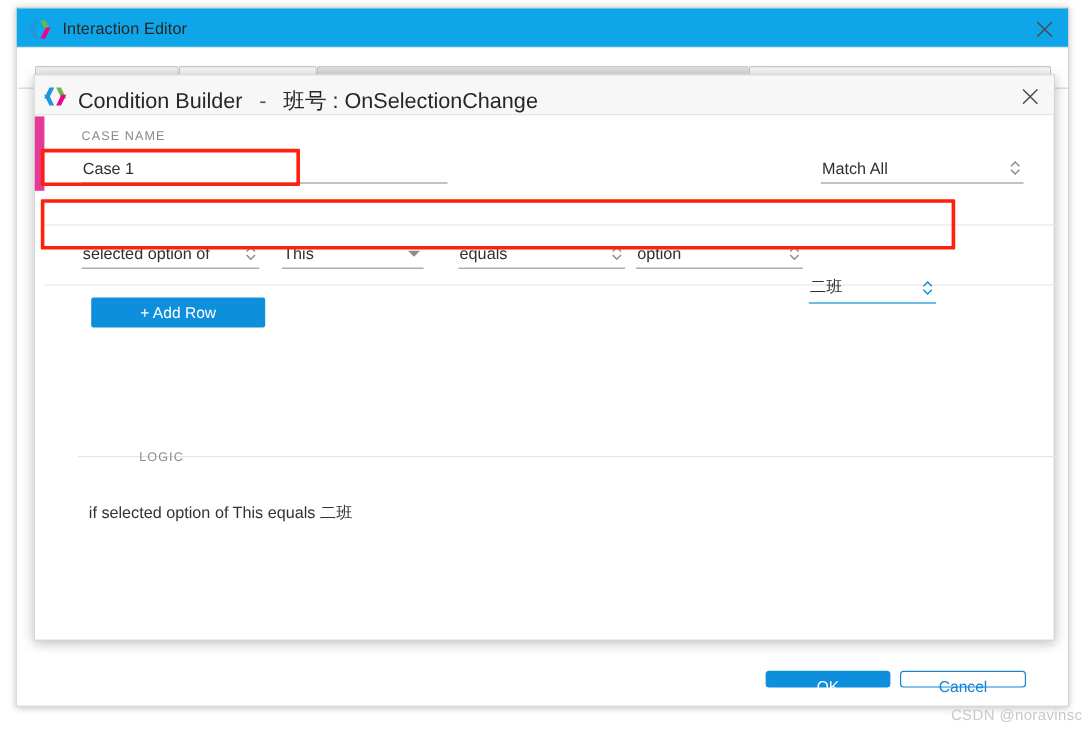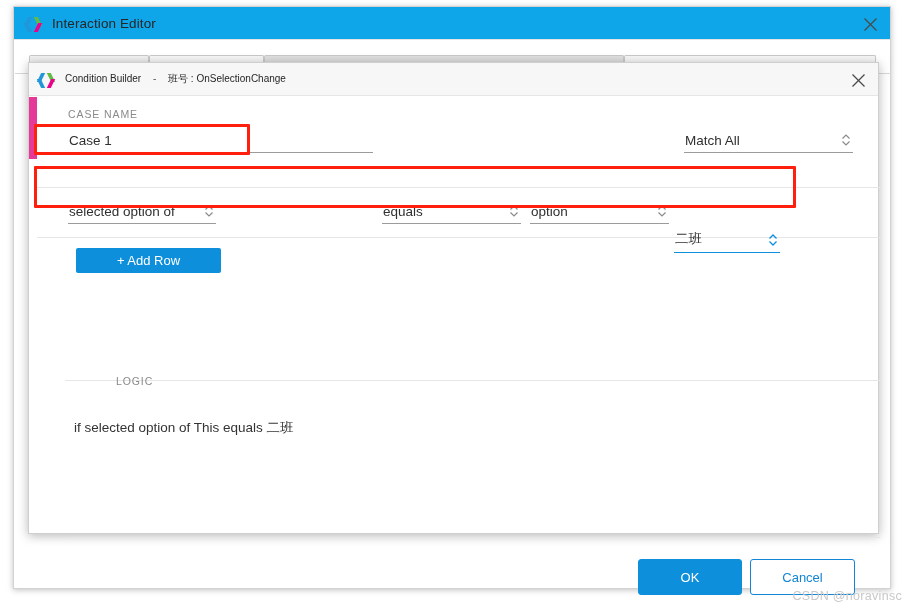--- a/index.html
+++ b/index.html
@@ -119,21 +119,21 @@
     width: 100%;
     height: 33px;
     background: #f7f7f7;
     border-bottom: 1px solid #e6e6e6;
     box-sizing: border-box;
   }
   .inner-title-text {
     position: absolute;
     left: 36px;
     top: 9px;
-    font-size: 10px;
+    font-size: 18px;
     color: #262626;
     white-space: nowrap;
   }
   .inner-title-text .sep { margin: 0 9px; color: #555; }
 
   
   .pink-bar {
     position: absolute;
     left: 0;
     top: 34px;
@@ -212,21 +212,21 @@
 
   .logic-text {
     position: absolute;
     font-size: 13.5px;
     color: #333333;
     white-space: nowrap;
   }
 
   .btn {
     position: absolute;
-    height: 36px;
+    height: 14px;
     font-size: 13px;
     font-family: inherit;
     border-radius: 3px;
     cursor: pointer;
     padding: 0;
     line-height: 25px;
     text-align: center;
   }
   .btn.primary {
     background: #0e8fdb;
@@ -341,20 +341,24 @@
       <div class="ufield" style="left:39px; top:101px; width:148px;text-decoration:underline;">
         <span class="val">selected option of</span>
         <span class="stepper">
           <svg width="10" height="14" viewBox="0 0 10 14" aria-hidden="true">
             <polyline points="1.5,5.5 5,2 8.5,5.5" fill="none" stroke="#8b8b8b" stroke-width="1.2"></polyline>
             <polyline points="1.5,8.5 5,12 8.5,8.5" fill="none" stroke="#8b8b8b" stroke-width="1.2"></polyline>
           </svg>
         </span>
       </div>
 
+      <div class="ufield" style="left:206px; top:101px; width:118px;">
+        <span class="val">This</span>
+        <span class="caret-tri"></span>
+      </div>
 
       <div class="ufield" style="left:353px; top:101px; width:139px;">
         <span class="val">equals</span>
         <span class="stepper">
           <svg width="10" height="14" viewBox="0 0 10 14" aria-hidden="true">
             <polyline points="1.5,5.5 5,2 8.5,5.5" fill="none" stroke="#8b8b8b" stroke-width="1.2"></polyline>
             <polyline points="1.5,8.5 5,12 8.5,8.5" fill="none" stroke="#8b8b8b" stroke-width="1.2"></polyline>
           </svg>
         </span>
       </div>

